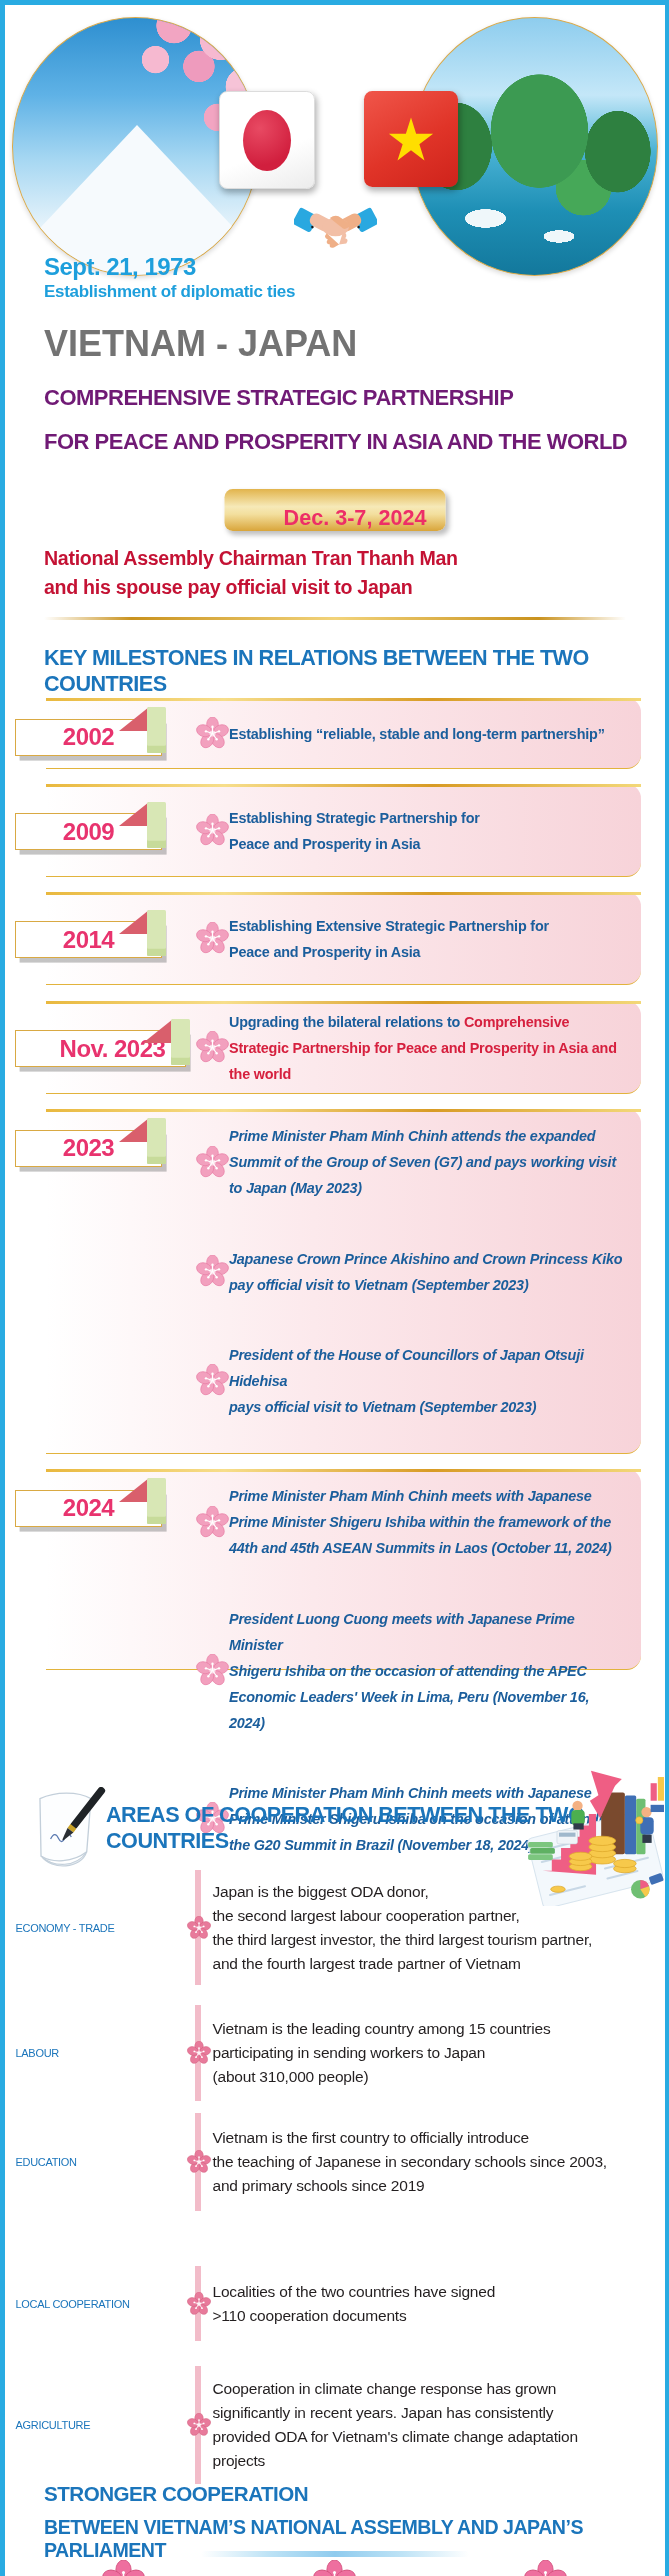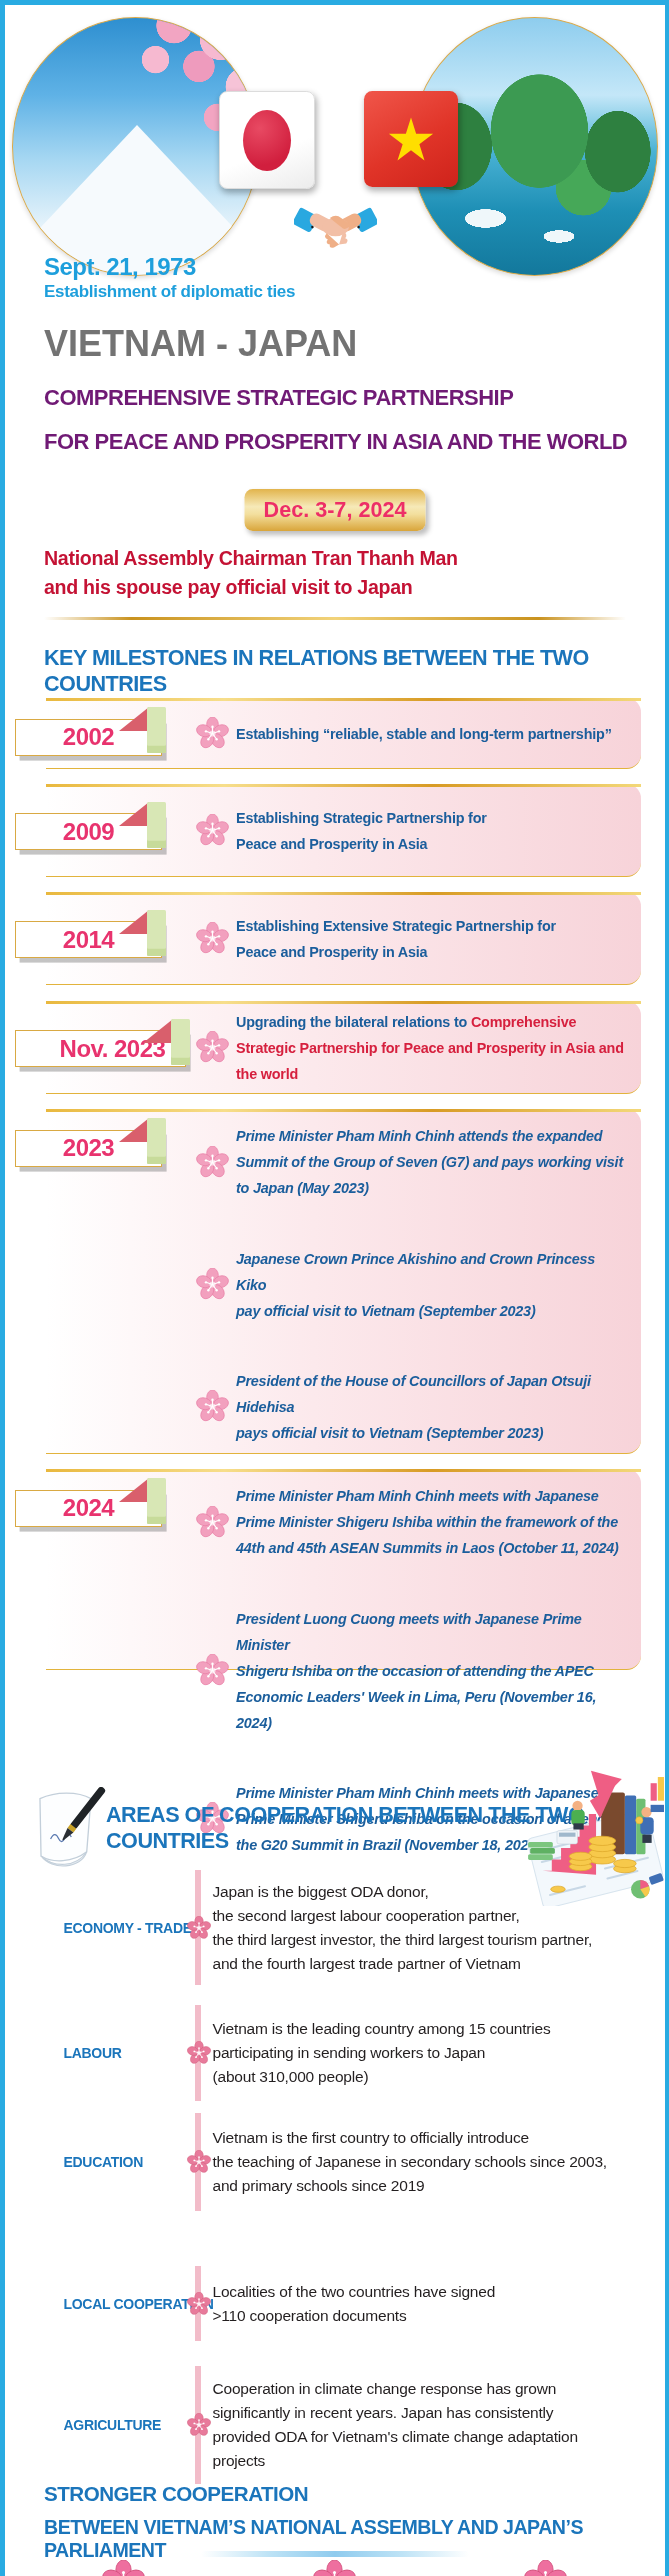--- a/index.html
+++ b/index.html
@@ -41,21 +41,21 @@
 
   
   .t-azure{color:#1E9FDC;font-weight:700;}
   .date{top:253px;font-size:24px;letter-spacing:-0.5px;}
   .datelabel{top:282px;font-size:17px;letter-spacing:-0.3px;}
   .title{top:323px;font-size:36px;font-weight:700;color:#737373;letter-spacing:0;}
   .sub{font-size:22px;font-weight:700;color:#701a75;letter-spacing:-0.5px;}
   .sub1{top:385px;} .sub2{top:429px;}
   .badge{top:489px;left:50%;transform:translateX(-50%);width:181px;height:42px;border-radius:8.2px;
         background:linear-gradient(180deg,#E2B44C 0%,#F6E9B8 42%,#F3DF9E 60%,#D9A53A 100%);
-        box-shadow:2.6px 3.1px 5.2px rgba(0,0,0,.25);display:flex;align-items:center;justify-content:center;}
+        box-shadow:2.6px 3.1px 5.2px rgba(0,0,0,.25);display:flex;align-items:flex-end;justify-content:center;padding-left:40px;}
   .badge span{font-size:21.6px;font-weight:700;color:#ED2E67;}
   .visit{font-size:19.6px;font-weight:700;color:#C41234;letter-spacing:-0.3px;}
   .visit1{top:547px;} .visit2{top:576px;}
   .golddiv{top:617px;left:44px;right:44px;height:2.6px;border-radius:1.5px;
         background:linear-gradient(90deg,rgba(217,169,67,0) 0%,#C9921E 15%,#F2D37A 50%,#C9921E 85%,rgba(217,169,67,0) 100%);}
   .mhead{top:645px;font-size:21.6px;font-weight:700;color:#1B75BB;letter-spacing:-0.5px;}
 
   
   .row{position:absolute;left:46px;right:29px;}
   .panel{position:absolute;inset:0;border-radius:0 14.4px 14.4px 0;
@@ -65,39 +65,39 @@
         background:linear-gradient(90deg,#E9B83E,#F7DE8B 30%,#D89B25 65%,#F3D879 100%);}
   .ybox{position:absolute;left:-31px;width:145px;height:35px;background:#ffffff;border:1px solid #D9A943;
         box-shadow:4.6px 4.6px 0 rgba(125,125,125,.45);display:flex;align-items:center;justify-content:center;z-index:3;}
   .ybox .yr{font-size:24px;font-weight:700;color:#E8336E;letter-spacing:-0.5px;}
   .ybox .tri{position:absolute;top:-12.4px;right:12.4px;width:0;height:0;
         border-bottom:24px solid #D95F6C;border-left:30px solid transparent;}
   .ybox .tab{position:absolute;top:-12.4px;right:-5.2px;width:19.6px;height:46px;background:#D8E7B5;border-radius:1.5px;
         box-shadow:inset 0 -7.2px 0 #C7DB9A;}
   .items{position:absolute;left:150px;right:14.4px;top:0;bottom:0;display:flex;flex-direction:column;
         justify-content:center;gap:15.5px;padding:10.3px 0;box-sizing:border-box;}
-  .m-item{display:flex;align-items:center;gap:7px;}
+  .m-item{display:flex;align-items:center;gap:0;}
   .m-item .sk{flex:none;width:33px;height:33px;}
   .m-text{font-size:14.4px;line-height:26px;font-weight:700;color:#1B5E9C;white-space:pre-line;letter-spacing:-0.2px;}
   .m-red{color:#D6203E;}
   .r1{top:698px;height:71px;} .r1 .ybox{top:20.6px;}
   .r2{top:784px;height:93px;} .r2 .ybox{top:29px;}
   .r3{top:892px;height:93px;} .r3 .ybox{top:29px;}
   .r4{top:1001px;height:93px;} .r4 .ybox{top:29px;padding-left:24px;}
   .r5{top:1109px;height:345px;} .r5 .ybox{top:20.6px;}
   .r6{top:1469px;height:201px;} .r6 .ybox{top:20.6px;}
   .r5 .items,.r6 .items{justify-content:space-between;padding-top:0;font-style:italic;}
 
   
   .ahead{position:absolute;left:106px;top:1802px;font-size:21.6px;font-weight:700;color:#1B75BB;letter-spacing:-0.5px;}
   .penicon{left:26px;top:1787px;width:80px;height:85px;}
   .econart{left:524px;top:1751px;width:140px;height:155px;}
   .area{position:absolute;left:15.5px;right:27px;}
   .area .label{position:absolute;left:0;top:50%;transform:translateY(-50%);width:170px;
-        font-size:14px;font-weight:700;color:#1B75BB;letter-spacing:-0.3px;margin-left:48px;}
+        font-size:11px;font-weight:400;color:#1B75BB;letter-spacing:-0.3px;}
   .area .bar{position:absolute;left:179px;top:0;bottom:0;width:6.7px;background:#F2BCC9;}
   .area .ask{position:absolute;left:171px;top:50%;transform:translateY(-50%);width:24px;height:24px;}
   .area .atext{position:absolute;left:197px;top:50%;transform:translateY(-50%);
         font-size:15.5px;line-height:24px;color:#231F20;white-space:pre-line;letter-spacing:-0.2px;}
   .a1{top:1870px;height:115px;} .a2{top:2005px;height:96px;} .a3{top:2113px;height:98px;}
   .a4{top:2266px;height:75px;} .a5{top:2366px;height:118px;}
 
   
   .phead{font-size:20.6px;font-weight:700;color:#1B75BB;letter-spacing:-0.5px;}
   .p1{top:2482px;} .p2{top:2516px;font-size:19.6px;}

